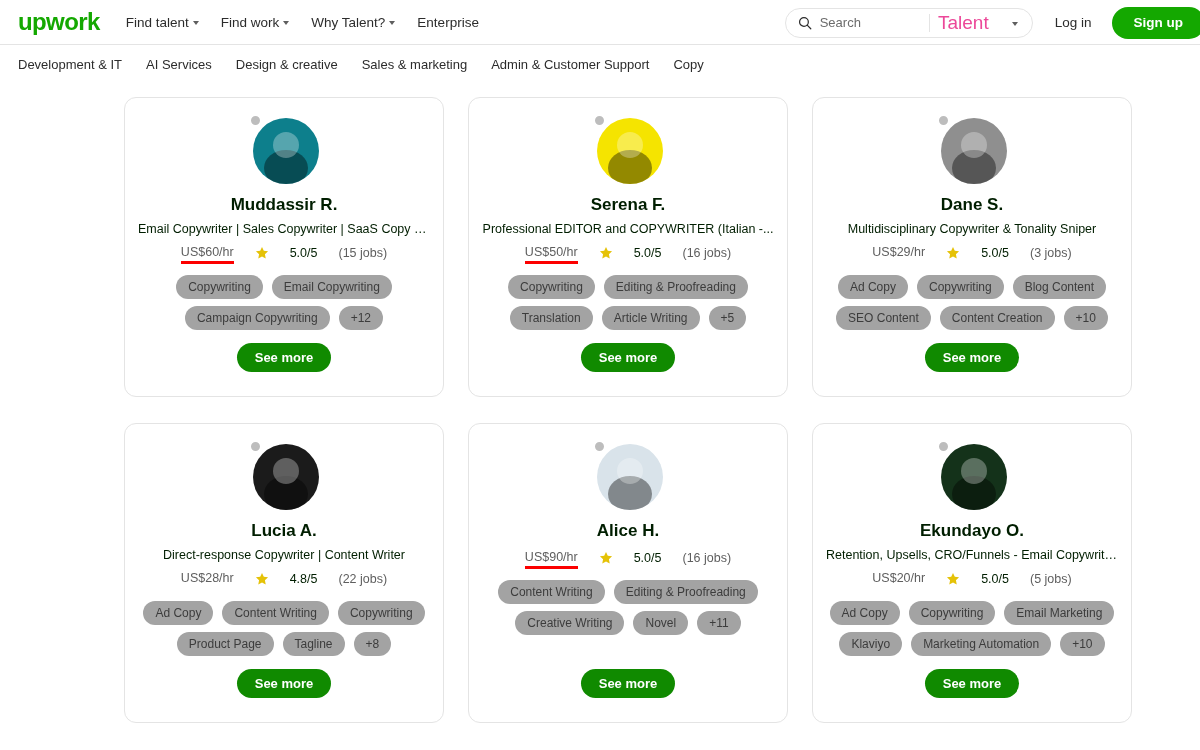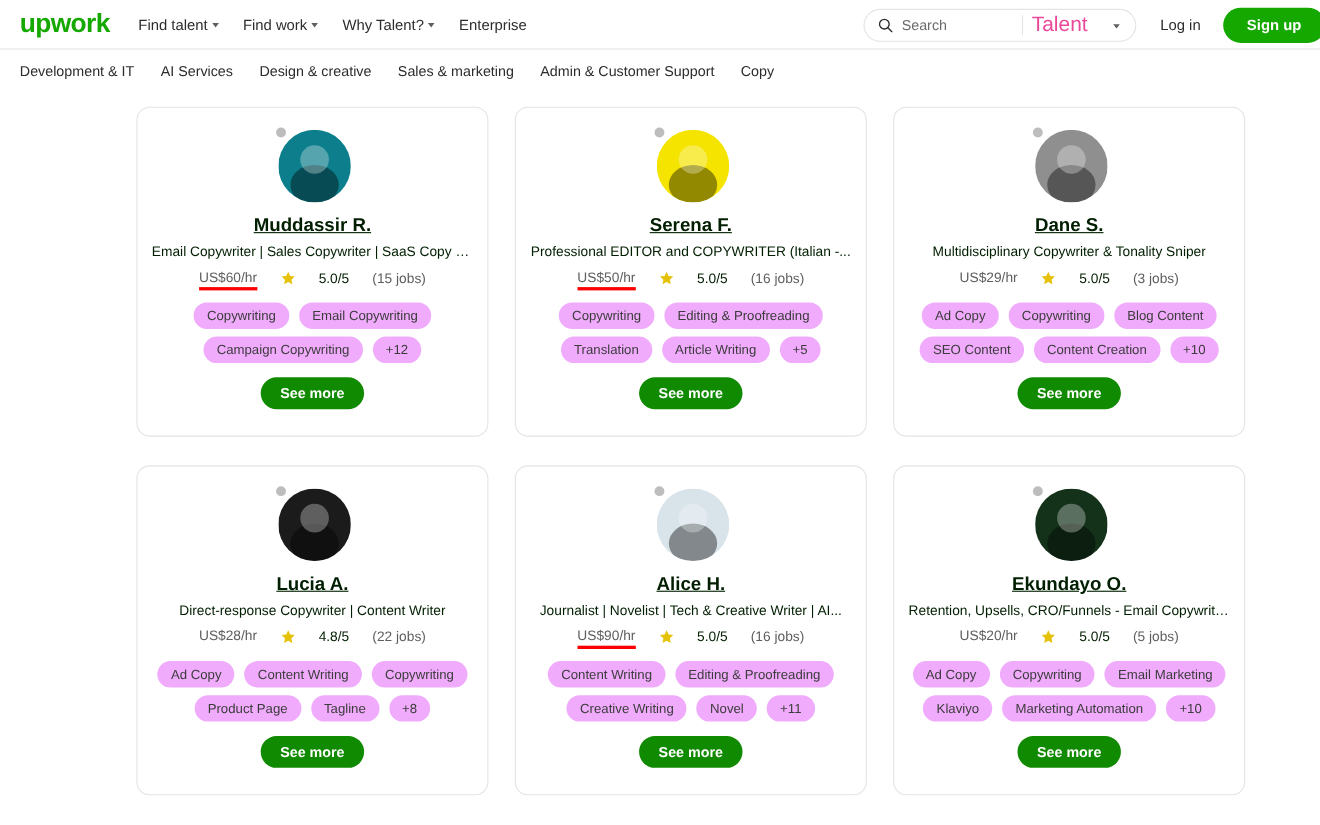--- a/index.html
+++ b/index.html
@@ -115,21 +115,21 @@
   }
   .status-dot {
     position: absolute; left: 0; top: 0;
     width: 13px; height: 13px; border-radius: 50%;
     background: #bdbdbd; border: 2px solid #fff; z-index: 2;
   }
 
   .name {
     font-size: 17px; font-weight: 700;
     margin-top: 12px; line-height: 1.1;
-    text-align: center; color: #001e00; text-decoration: underline;
+    text-align: center; color: #001e00;
   }
   .tagline {
     font-size: 12.5px; color: #001e00;
     margin-top: 7px; text-align: center;
     white-space: nowrap; overflow: hidden;
     text-overflow: ellipsis; max-width: 292px;
   }
   .meta {
     margin-top: 9px;
     display: flex; align-items: center; justify-content: center;
@@ -145,21 +145,21 @@
   .rating-val { color: #001e00; }
   .jobs { color: #5e5e5e; }
 
   .tags {
     margin-top: 13px;
     display: flex; flex-wrap: wrap;
     justify-content: center;
     gap: 7px 9px; max-width: 296px;
   }
   .tag {
-    background: #f0abfc; color: #3c3c3c;
+    background: #a3a3a3; color: #3c3c3c;
     font-size: 12px; border-radius: 14px;
     padding: 5px 12px; white-space: nowrap;
     line-height: 1.2;
   }
   .see-more {
     margin-top: auto; margin-bottom: 24px;
     background: #108a00; color: #fff;
     font-size: 13px; font-weight: 700;
     border: none; border-radius: 16px;
     height: 29px; padding: 0 18px;
@@ -334,21 +334,20 @@
     <div class="card">
       <div class="avatar-wrap">
         <span class="status-dot"></span>
         <div class="avatar"><svg viewBox="0 0 66 66" width="66" height="66">
             <rect width="66" height="66" fill="#d9e3ea"></rect>
             <ellipse cx="33" cy="50" rx="22" ry="18" fill="rgba(0,0,0,0.40)"></ellipse>
             <circle cx="33" cy="27" r="13" fill="rgba(255,255,255,0.30)"></circle>
           </svg></div>
       </div>
       <div class="name">Alice H.</div>
-      <div class="tagline">Journalist | Novelist | Tech &amp; Creative Writer | AI...</div>
       <div class="meta">
         <span class="rate underlined">US$90/hr</span>
         <svg class="star" viewBox="0 0 24 24">
           <path fill="#e5c207" d="M12 1.6l3.1 6.7 7.3.9-5.4 5 1.4 7.2L12 17.9 5.6 21.4 7 14.2 1.6 9.2l7.3-.9z"></path>
         </svg>
         <span class="rating-val">5.0/5</span>
         <span class="jobs">(16 jobs)</span>
       </div>
       <div class="tags">
         <span class="tag">Content Writing</span>

